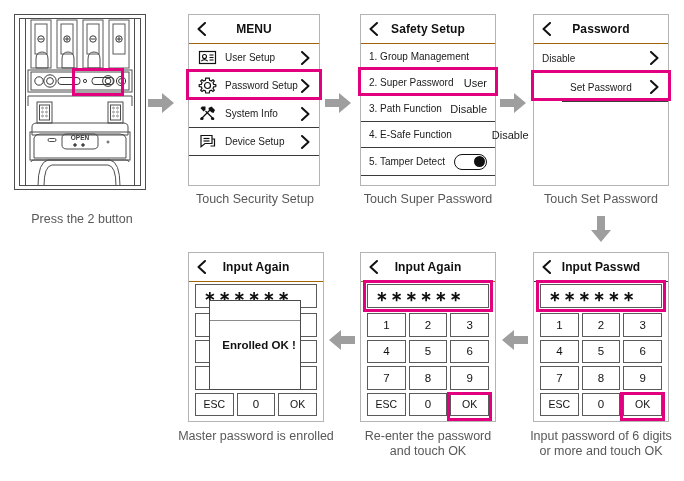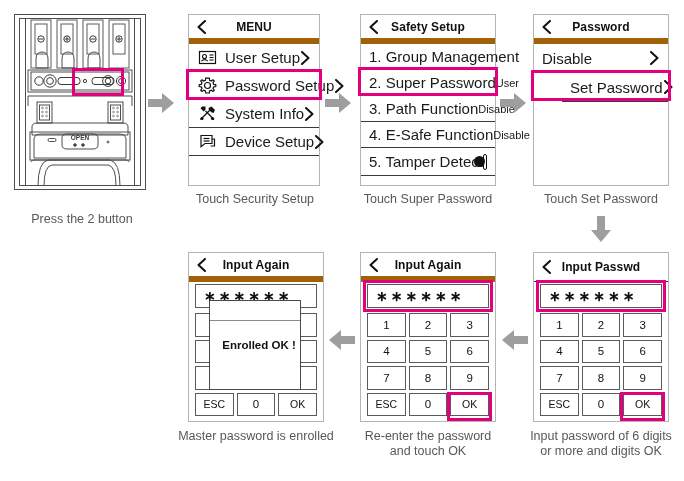--- a/index.html
+++ b/index.html
@@ -16,42 +16,42 @@
   
   .panel{
     position:absolute;
     background:#ffffff;
     border:1px solid #b4b4b4;
     box-sizing:border-box;
   }
   .panel-hdr{
     position:relative;
     height:29px;
-    border-bottom:6px solid #a16207;
+    border-bottom:1px solid #a16207;
     display:flex;align-items:center;justify-content:center;
     box-sizing:border-box;
   }
   .panel-hdr .title{
     font-size:12px;font-weight:bold;color:#101010;letter-spacing:.1px;
   }
   .back-chevron{
     position:absolute;left:7px;top:50%;transform:translateY(-50%);
     width:11px;height:14px;
   }
   .back-chevron svg{display:block;}
 
   
   .row{
     display:flex;align-items:center;
     box-sizing:border-box;
     border-bottom:1px solid #3a3a3a;
     position:relative;
     padding:0 8px;
   }
-  .row .label{font-size:15px;color:#1a1a1a;white-space:nowrap;}
+  .row .label{font-size:10px;color:#1a1a1a;white-space:nowrap;}
   .row .value{margin-left:auto;font-size:11px;color:#1a1a1a;}
   .row .chev{margin-left:auto;}
   .chev svg{display:block;}
   .row-icon{width:21px;height:21px;margin-right:7px;flex:0 0 21px;}
   .row-icon svg{display:block;}
 
   .filler{flex:1 1 auto;}
 
   
   .hl{
@@ -357,21 +357,21 @@
       <span class="value"></span>
     </div>
     <div class="row" style="height:26px;">
       <span class="label">2. Super Password</span>
       <span class="value">User</span>
     </div>
     <div class="row" style="height:26px;">
       <span class="label">3. Path Function</span>
       <span class="value">Disable</span>
     </div>
-    <div class="row" style="height:26px;">
+    <div class="row" style="height:26px;gap:40px;">
       <span class="label">4. E-Safe Function</span>
       <span class="value">Disable</span>
     </div>
     <div class="row" style="height:28px;">
       <span class="label">5. Tamper Detect</span>
       <span class="toggle">
           <span class="knob"></span>
         </span>
     </div>
     <div class="filler"></div>
@@ -444,21 +444,21 @@
     <div class="key">7</div>
     <div class="key">8</div>
     <div class="key">9</div>
     <div class="key small">ESC</div>
     <div class="key">0</div>
     <div class="key small">OK</div>
   </div>
   <div class="hl" style="left:620px;top:392px;width:45px;height:29px;"></div>
   <div class="caption" style="left:517px;top:429px;width:168px;">
     <span>Input password of 6 digits</span><br>
-    <span>or more and digits OK</span>
+    <span>or more and touch OK</span>
   </div>
 
   <div class="arrow" style="left:502px;top:330px;">
     <svg width="26" height="20" viewBox="0 0 26 20">
         <path d="M26 6 L12 6 L12 0 L0 10 L12 20 L12 14 L26 14 Z" fill="#9e9e9e"></path>
       </svg>
   </div>
 
   <div class="panel" style="left:360px;top:252px;width:136px;height:170px;">
     <div class="panel-hdr">

